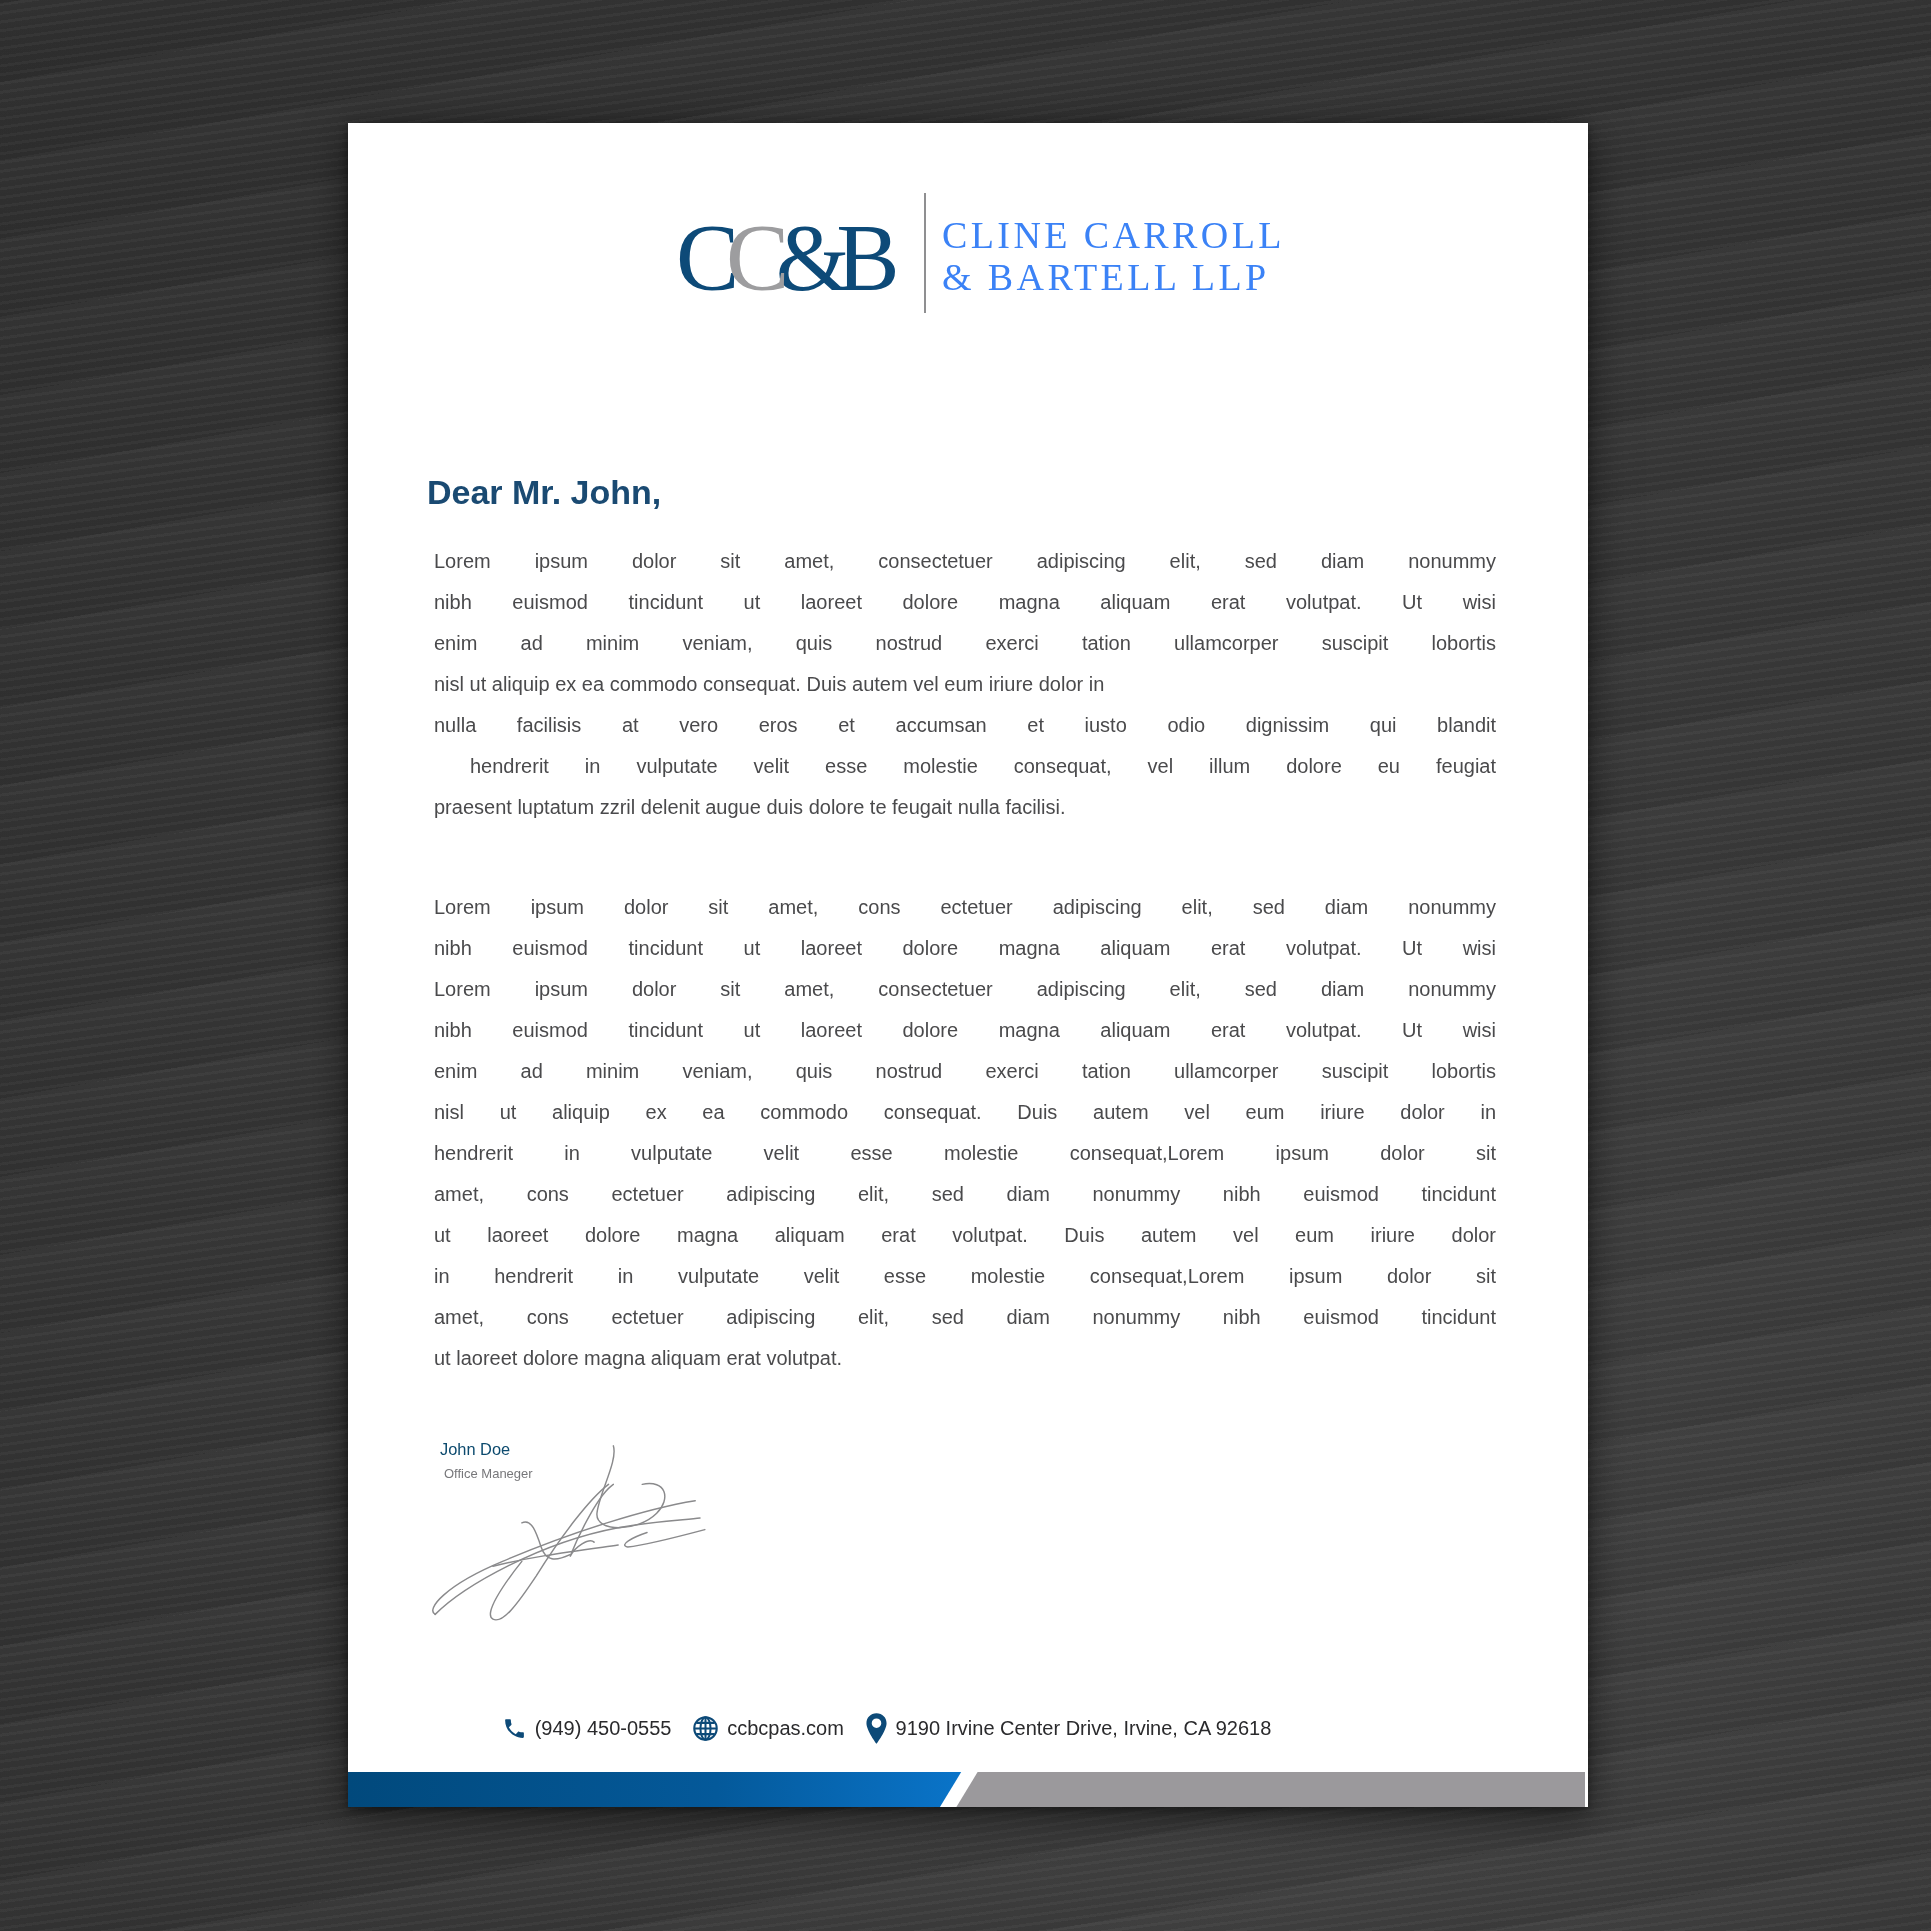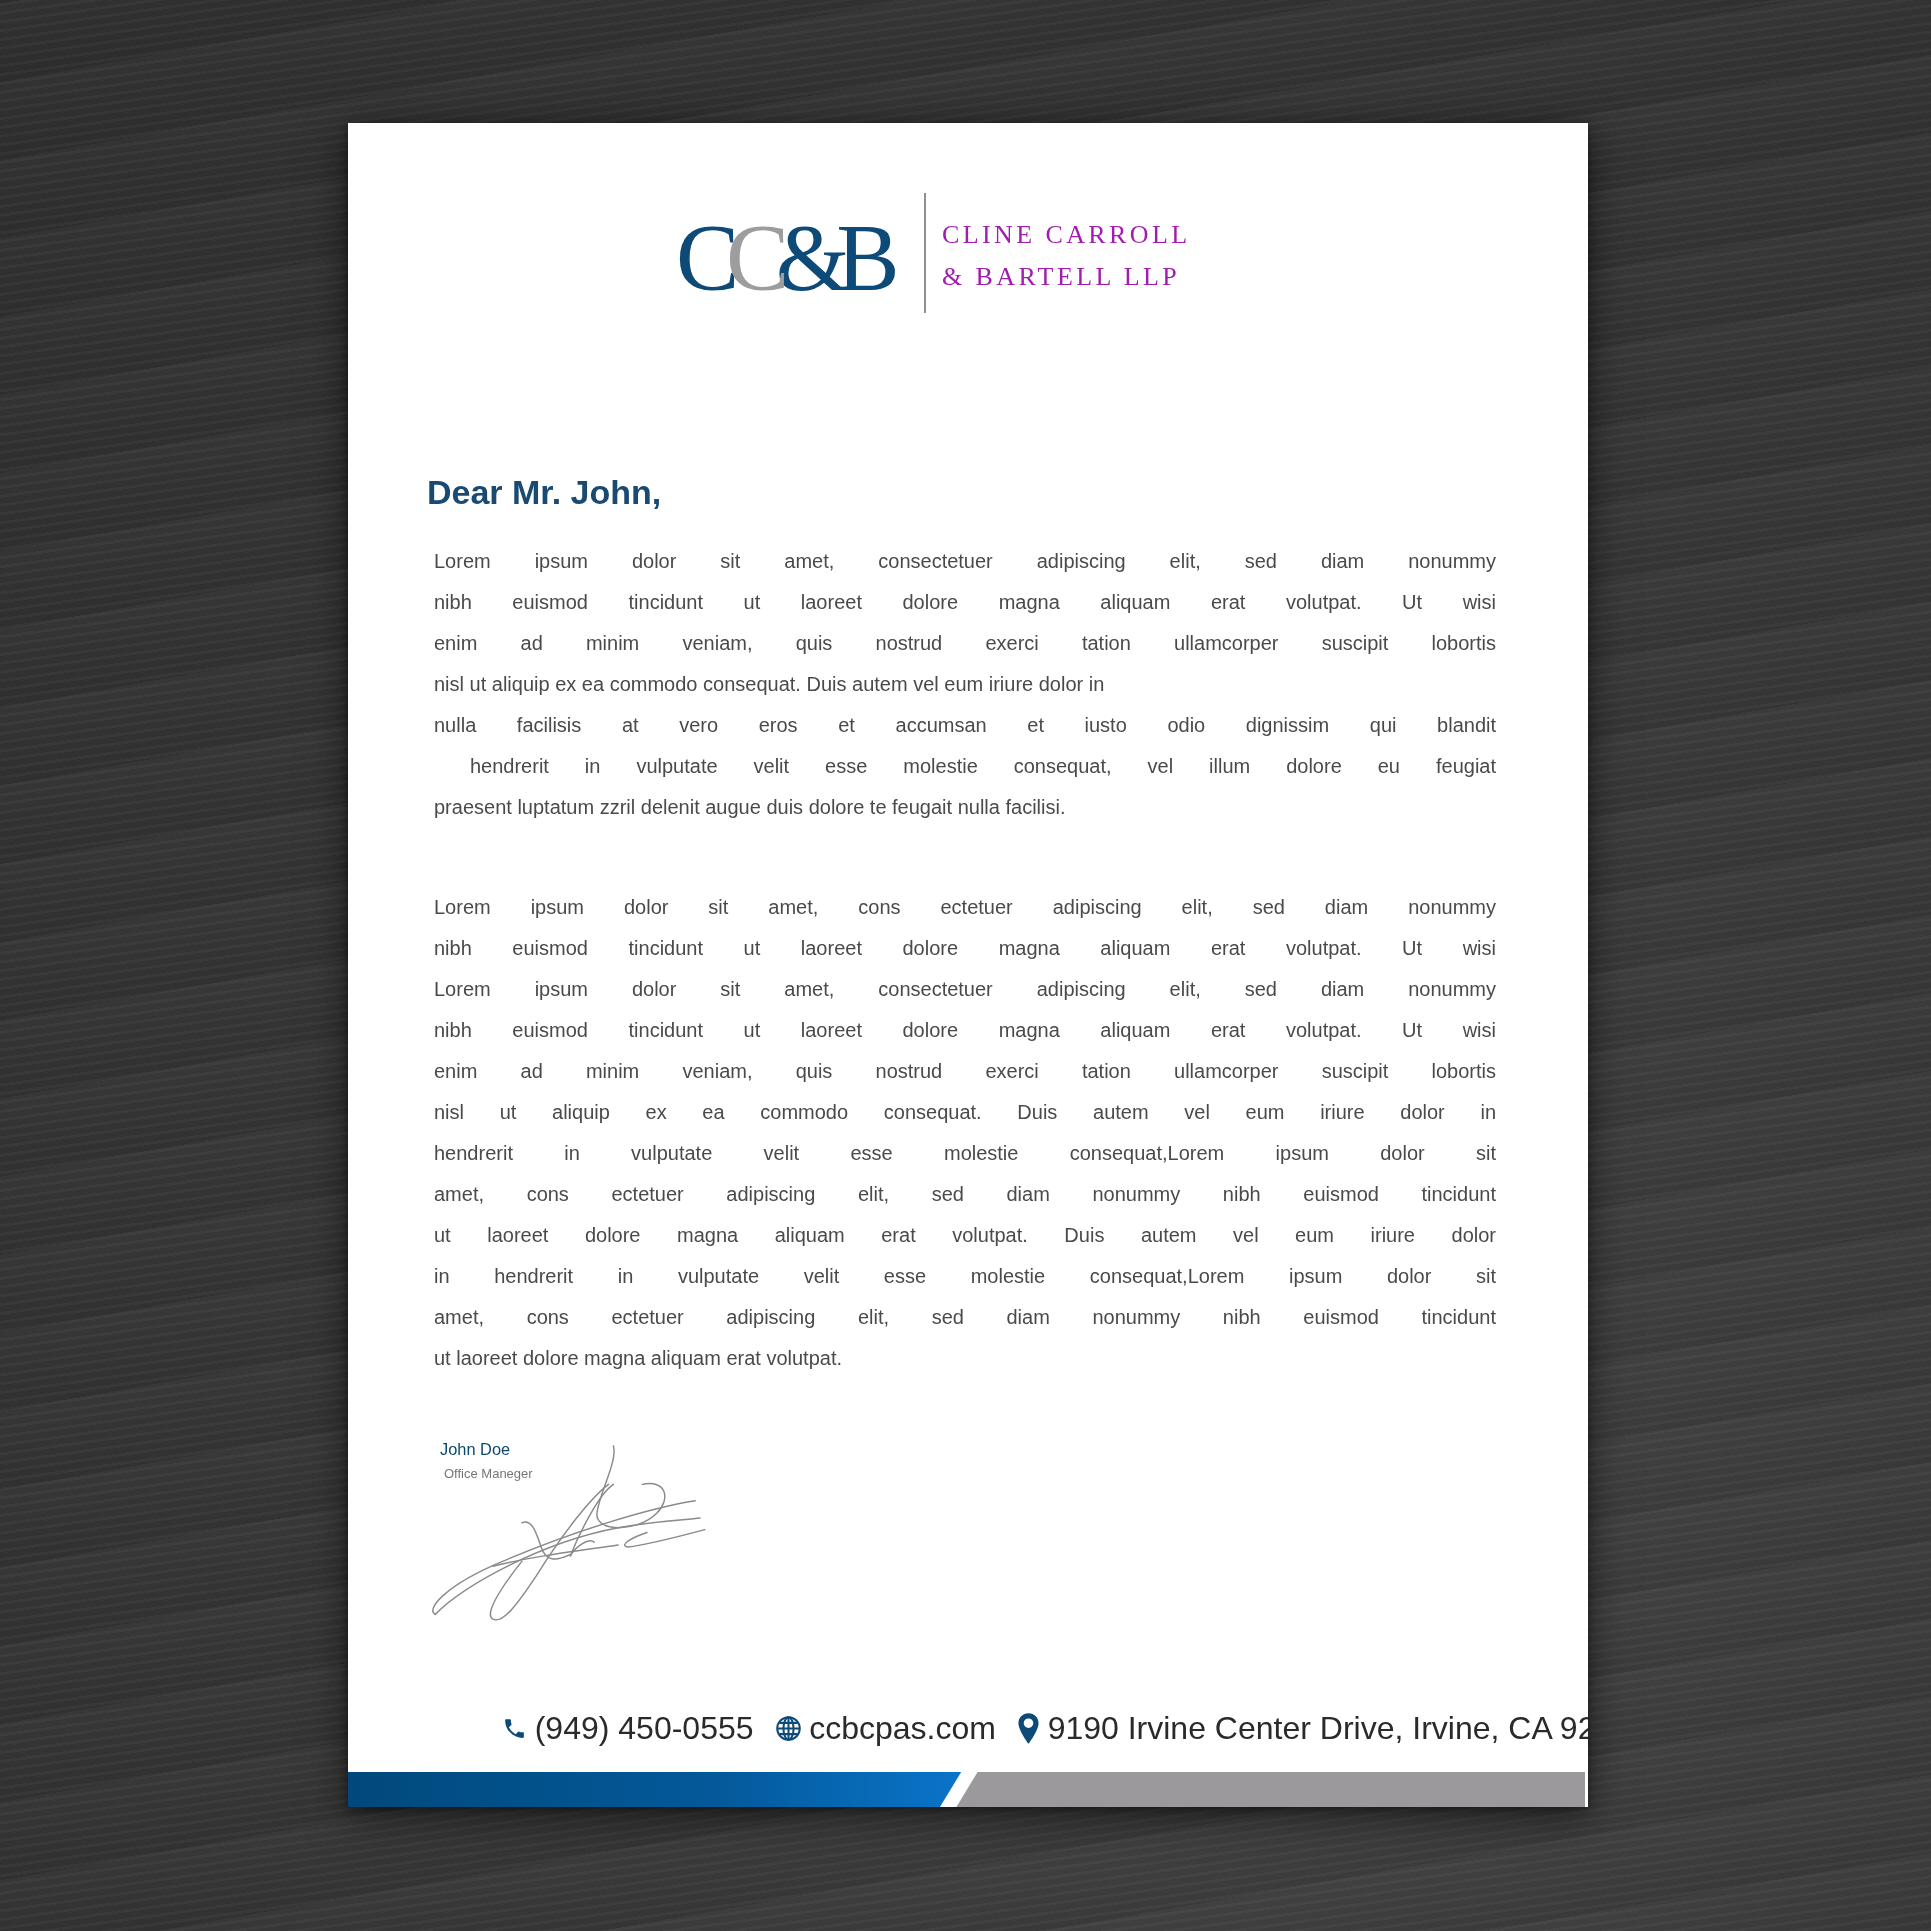--- a/index.html
+++ b/index.html
@@ -27,22 +27,22 @@
     font-family: "Liberation Serif", serif; font-size: 95px; line-height: 97px;
     color: #0d4a78; letter-spacing: -13.5px; white-space: nowrap;
   }
   .logo-mark .amp { color: #0d4a78; }
   .logo-mark .ghost { color: #9d9d9f; }
   .logo-divider {
     position: absolute; left: 248px; top: 0; width: 1.9px; height: 120px; background: #8f8f91;
   }
   .logo-name {
     position: absolute; left: 266px; top: 21px;
-    font-family: "Liberation Serif", serif; color: #a21caf;
-    font-size: 26px; line-height: 42px; letter-spacing: 3.4px; white-space: nowrap;
+    font-family: "Liberation Serif", serif; color: #3b82f6;
+    font-size: 38px; line-height: 42px; letter-spacing: 3.4px; white-space: nowrap;
   }
   
   .salutation {
     position: absolute; left: 79px; top: 350px;
     font-size: 34px; font-weight: bold; color: #1a4a72; white-space: nowrap;
   }
   .body-text {
     position: absolute; left: 86px; width: 1062px;
     font-size: 20px; line-height: 41px; color: #4a4a4c;
     text-align: justify;
@@ -56,21 +56,21 @@
   .sig-name {
     position: absolute; left: 92px; top: 1317px; font-size: 16.4px; color: #0c4a6e;
   }
   .sig-title {
     position: absolute; left: 96px; top: 1343px; font-size: 13px; color: #77777a;
   }
   .sig-svg { position: absolute; left: 77px; top: 1318px; }
   
   .contacts {
     position: absolute; top: 1586px; left: 154px; height: 39px;
-    display: flex; align-items: center; font-size: 32px; color: #2a2a2c; white-space: nowrap;
+    display: flex; align-items: center; font-size: 20px; color: #2a2a2c; white-space: nowrap;
   }
   .contact { display: flex; align-items: center; margin-right: 21px; }
   .contact svg { margin-right: 7.7px; }
   .bar { position: absolute; left: 0; top: 1649px; width: 1237px; height: 35px; }
 </style>
 </head>
 <body>
 
 <div class="wood"></div>
 

